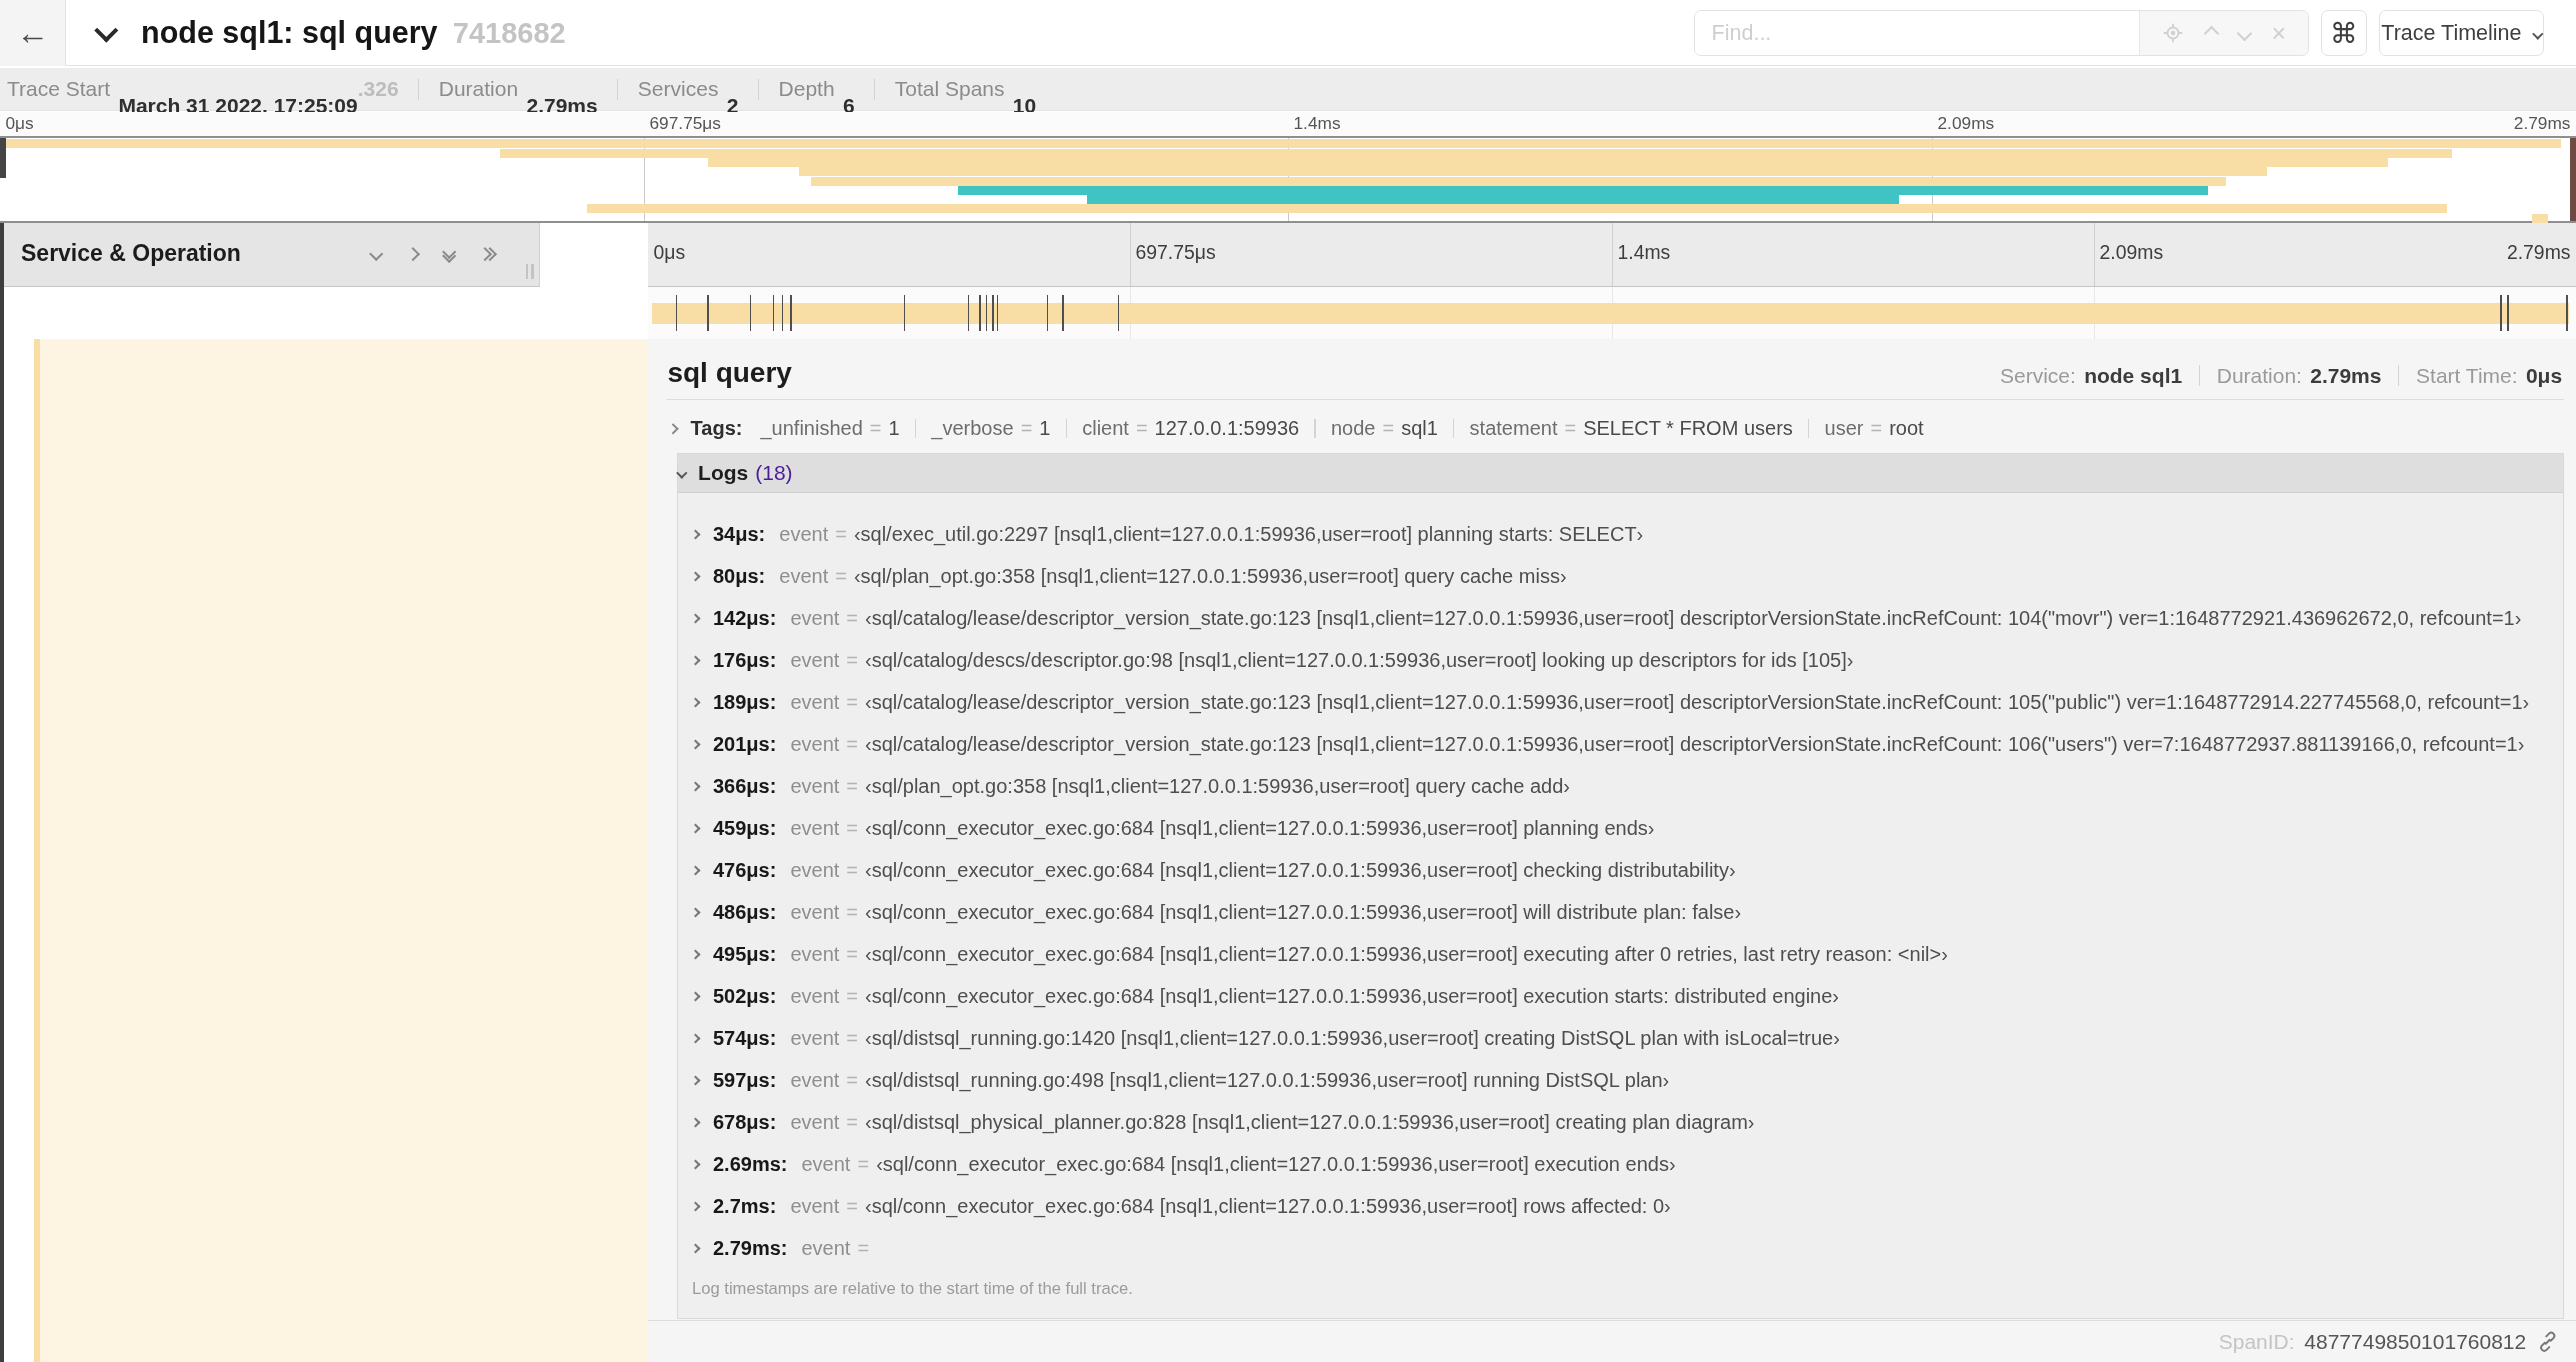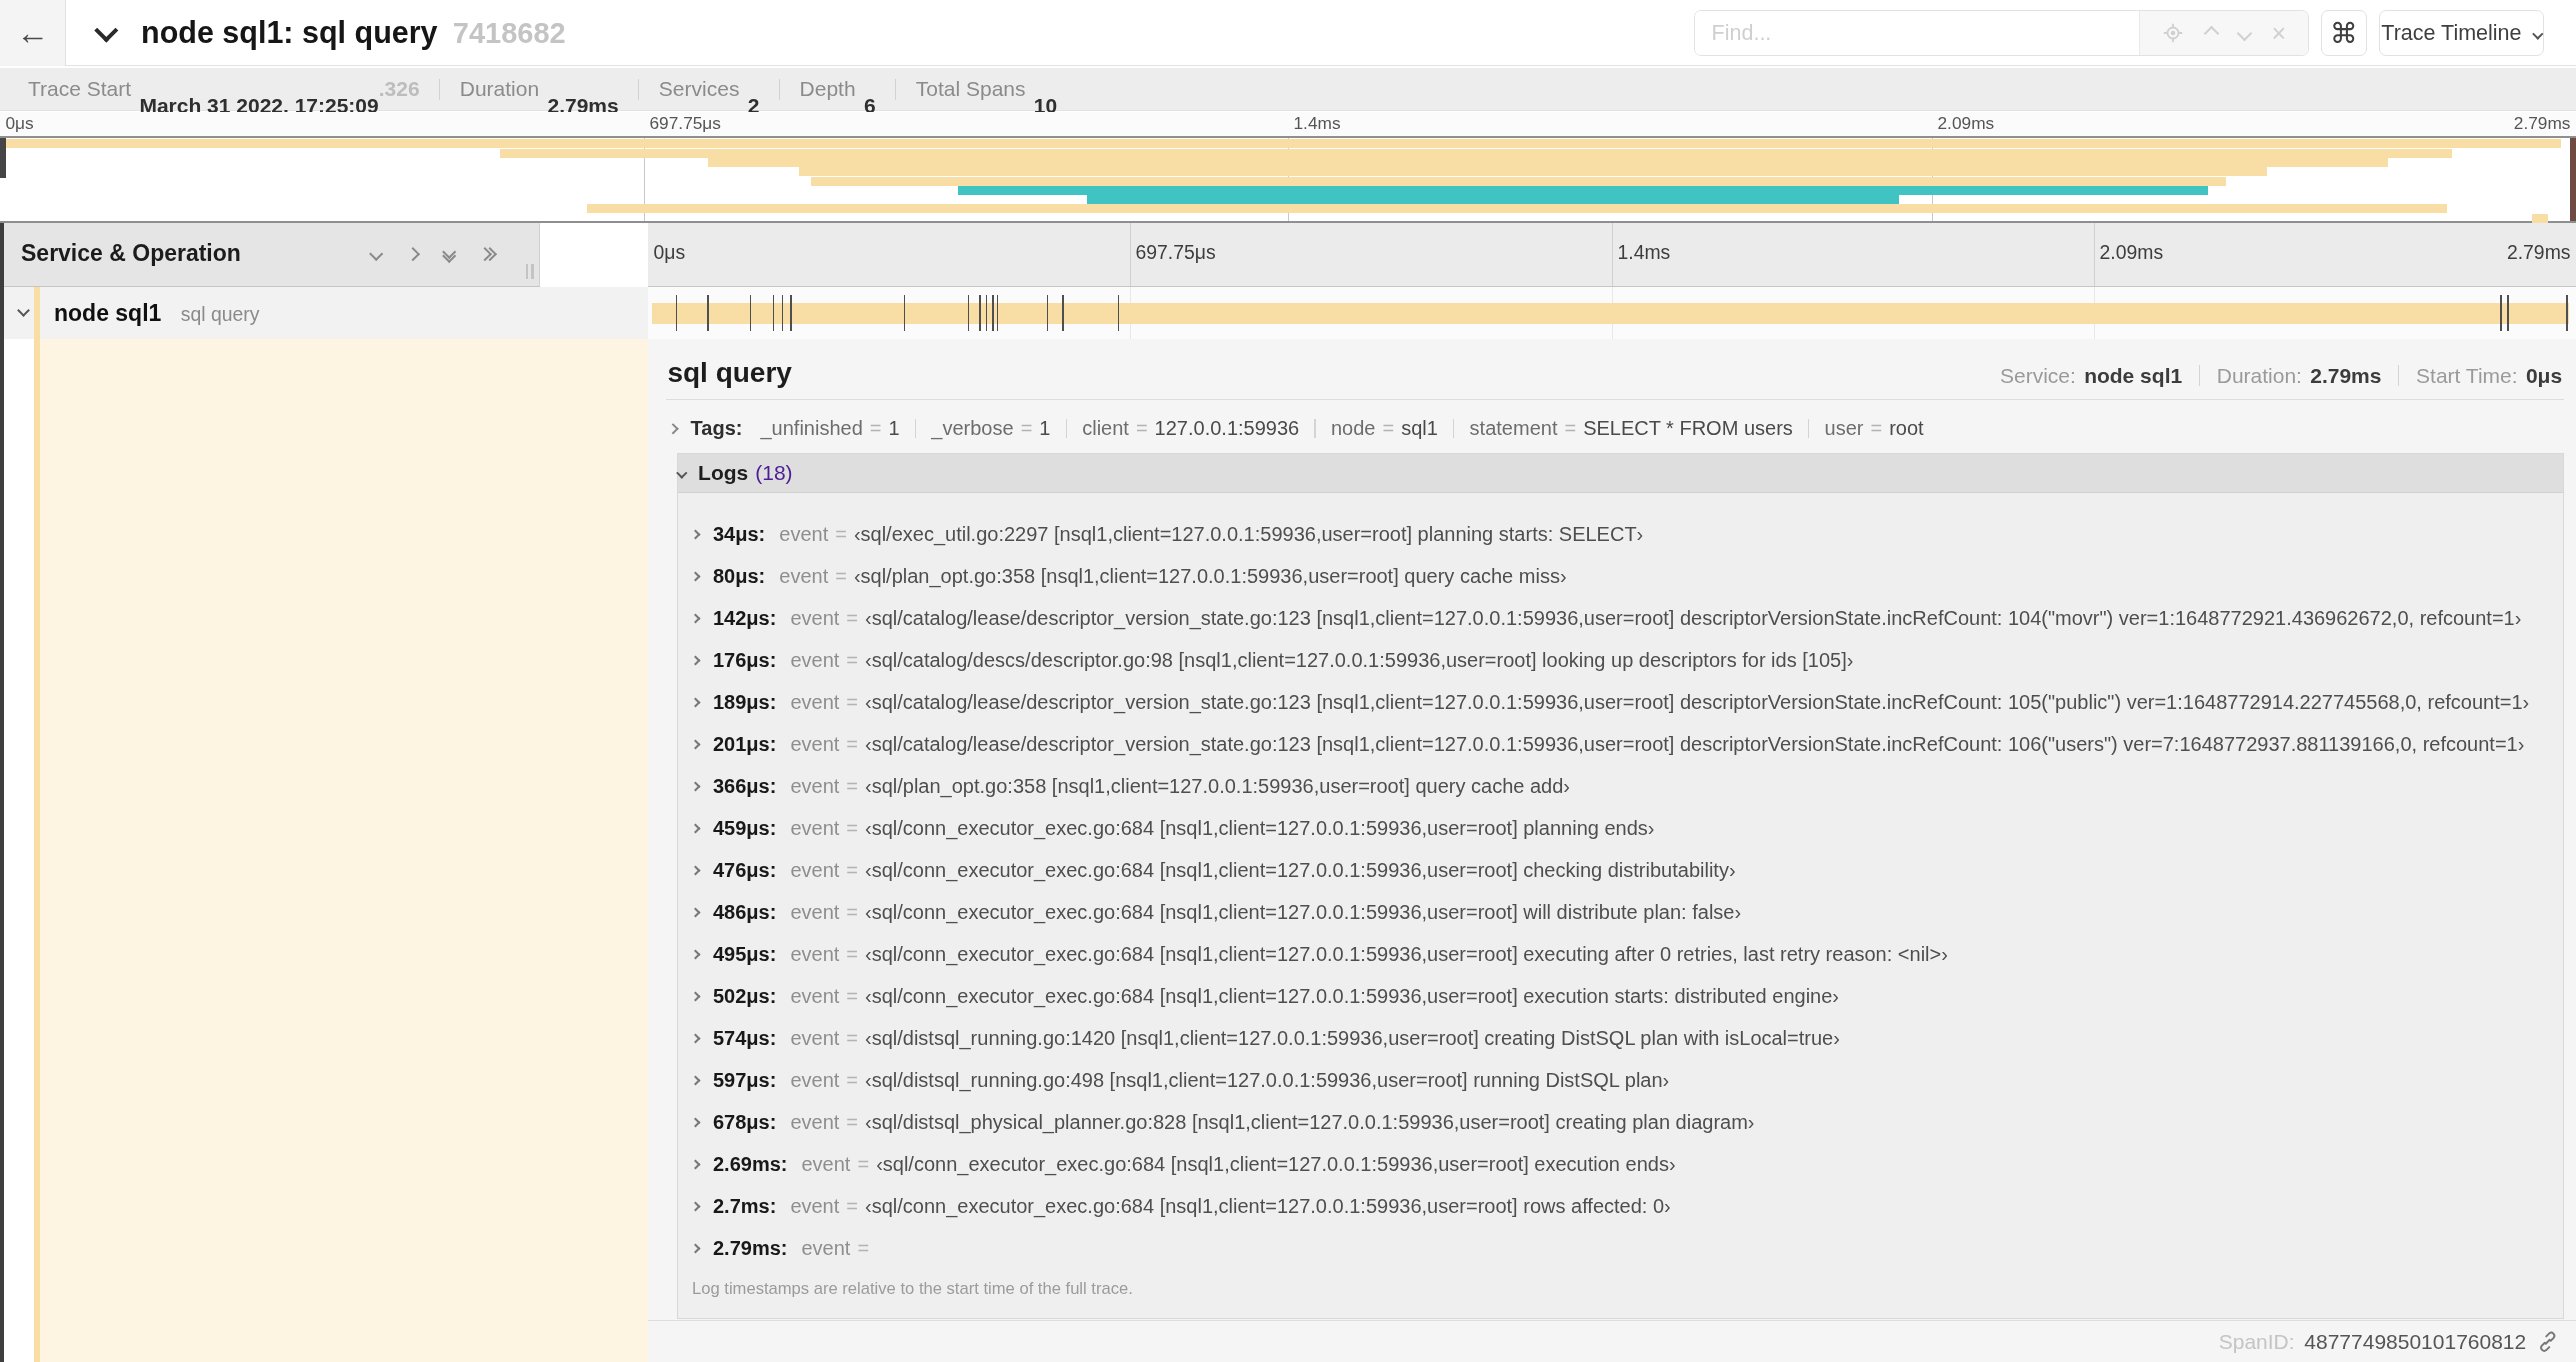--- a/index.html
+++ b/index.html
@@ -22,21 +22,21 @@
   .cv { width:11px; height:11px; border-right:2.8px solid #8a8a8a; border-bottom:2.8px solid #8a8a8a; display:inline-block; }
   .cv-down { transform:rotate(45deg); }
   .cv-up { transform:rotate(-135deg); }
   .cv-right { transform:rotate(-45deg); }
   .cv-dim { border-color:#d0d0d0; }
   .x-dim { font-size:25px; color:#d0d0d0; line-height:1; }
   .cmd-btn { position:absolute; left:2321px; top:10.4px; width:46px; height:46px; border:1.4px solid #e2e2e2; border-radius:7px; background:#fff; display:flex; align-items:center; justify-content:center; font-size:28px; color:#3f3f3f; cursor:pointer; }
   .view-btn { position:absolute; left:2379px; top:10.4px; width:165px; height:46px; border:1.4px solid #e2e2e2; border-radius:7px; background:#fff; display:flex; align-items:center; justify-content:center; gap:12.5px; font-size:21.5px; color:#3f3f3f; cursor:pointer; white-space:nowrap; }
   .view-btn .cv { width:7.6px; height:7.6px; border-width:2.1px; border-color:#555; }
   
-  .infobar { position:absolute; top:68px; left:0; width:100%; height:43px; background:#ededed; display:flex; align-items:center; padding-left:28px; font-size:21px; border-bottom:1.4px solid #e2e2e2; }
+  .infobar { position:absolute; top:68px; left:0; width:100%; height:43px; background:#ededed; display:flex; align-items:center; padding-left:7px; font-size:21px; border-bottom:1.4px solid #e2e2e2; }
   .info-label { color:#8b8b8b; }
   .info-value { color:#2f2f2f; font-weight:bold; margin-left:8.3px;margin-top:34px; }
   .info-suffix { color:#bdbdbd; font-weight:bold; }
   .info-div { width:1.4px; height:21px; background:#d2d2d2; margin:0 19.4px; }
   
   .minimap-labels { position:absolute; top:112px; left:0; width:100%; height:23.5px; background:#fbfbfb; font-size:17.3px; color:#555; }
   .tick { position:absolute; top:1.4px; padding-left:5.5px; white-space:nowrap; }
   .tick-end { transform:translateX(-100%); padding-left:0; padding-right:5.5px; }
   .minimap-canvas { position:absolute; top:136px; left:0; width:100%; height:87px; background:#fff; border-top:2.1px solid #8f8f8f; border-bottom:2.1px solid #8f8f8f; }
   .gridline { position:absolute; top:0; bottom:0; width:1.4px; background:#c9c9c9; }
@@ -193,25 +193,20 @@
           <div></div>
         </div>
     </div>
     <div class="gh-right">
       <span><div class="gridline" style="left: 25%;"></div><div class="gridline" style="left: 50%;"></div><div class="gridline" style="left: 75%;"></div></span>
       <span><span class="tick" style="left: 0%;">0μs</span><span class="tick" style="left: 25%;">697.75μs</span><span class="tick" style="left: 50%;">1.4ms</span><span class="tick" style="left: 75%;">2.09ms</span><span class="tick tick-end" style="left: 100%;">2.79ms</span></span>
     </div>
   </div>
 
   <div class="row-band">
-    <div class="rb-left">
-      <span class="cv cv-down"></span>
-      <div class="rb-stripe" style="background: rgb(248, 221, 164);"></div>
-      <div class="svc-name"><span>node sql1</span><span class="op-name">sql query</span></div>
-    </div>
     <div class="rb-right">
       <span><div class="gridline" style="left: 25%;"></div><div class="gridline" style="left: 50%;"></div><div class="gridline" style="left: 75%;"></div></span>
       <div class="span-bar" style="background: rgb(248, 221, 164);"><span><div class="marker" style="left: 1.21864%;"></div><div class="marker" style="left: 2.86738%;"></div><div class="marker" style="left: 5.08961%;"></div><div class="marker" style="left: 6.30824%;"></div><div class="marker" style="left: 6.77419%;"></div><div class="marker" style="left: 7.2043%;"></div><div class="marker" style="left: 13.1183%;"></div><div class="marker" style="left: 16.4516%;"></div><div class="marker" style="left: 17.0609%;"></div><div class="marker" style="left: 17.4194%;"></div><div class="marker" style="left: 17.7419%;"></div><div class="marker" style="left: 17.9928%;"></div><div class="marker" style="left: 20.5735%;"></div><div class="marker" style="left: 21.3978%;"></div><div class="marker" style="left: 24.3011%;"></div><div class="marker" style="left: 96.4158%;"></div><div class="marker" style="left: 96.7742%;"></div><div class="marker" style="left: 99.85%;"></div></span></div>
     </div>
   </div>
 
   <div class="dark-edge"></div>
   <div class="left-col-white"></div>
   <div class="left-col-stripe" style="background: rgb(248, 221, 164);"></div>
   <div class="left-col-cream" style="background: rgb(253, 244, 226);"></div>

